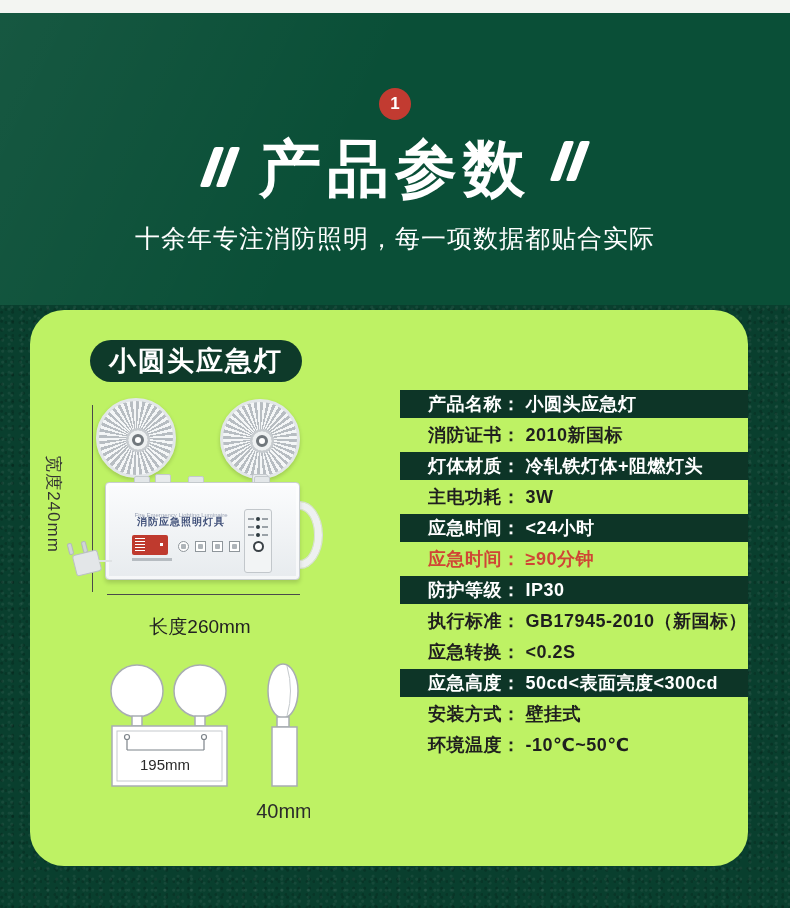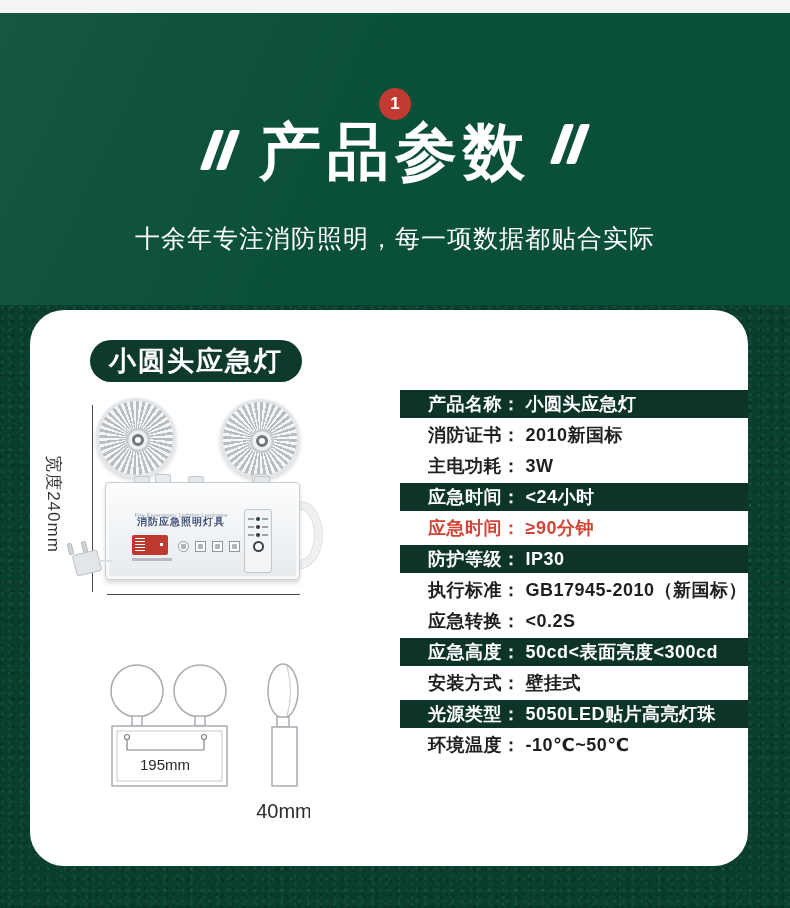--- a/index.html
+++ b/index.html
@@ -26,30 +26,30 @@
     background-image:
       radial-gradient(circle at 30% 20%,rgba(255,255,255,.06) 0 1px,rgba(255,255,255,0) 2px),
       radial-gradient(circle at 70% 60%,rgba(255,255,255,.05) 0 1px,rgba(255,255,255,0) 2px),
       radial-gradient(circle at 15% 80%,rgba(0,0,0,.18) 0 1px,rgba(0,0,0,0) 2px),
       radial-gradient(circle at 85% 35%,rgba(0,0,0,.15) 0 1px,rgba(0,0,0,0) 2px);
     background-size:9px 11px,13px 7px,11px 9px,7px 13px;}
   
   .badge{position:absolute;left:379px;top:88px;width:32px;height:32px;border-radius:50%;
     background:var(--badge-red);color:#fff;font-size:17px;font-weight:bold;
     display:flex;align-items:center;justify-content:center;}
-  .title-row{position:absolute;left:0;top:116px;width:790px;display:flex;
+  .title-row{position:absolute;left:0;top:133px;width:790px;display:flex;
     align-items:flex-start;justify-content:center;gap:26px;}
   .page-title{color:#fff;font-size:62px;font-weight:900;letter-spacing:6px;line-height:1.15;}
   .quote{display:flex;gap:6px;margin-top:14px;}
   .quote .bar{width:10px;height:40px;background:#fff;border-radius:2px;transform:skewX(-20deg);}
   .quote.right{margin-top:8px;}
   .subtitle{position:absolute;left:0;top:222px;width:790px;text-align:center;
     color:#fff;font-size:25px;font-weight:500;letter-spacing:1px;}
   
-  .card{position:absolute;left:30px;top:310px;width:718px;height:556px;background:#ffffff;border-radius:34px;}
+  .card{position:absolute;left:30px;top:310px;width:718px;height:556px;background:#bef264;border-radius:34px;}
   .pill{position:absolute;left:60px;top:30px;width:212px;height:42px;border-radius:21px;
     background:var(--pill-bg);color:#fff;font-size:27px;font-weight:bold;letter-spacing:2px;
     display:flex;align-items:center;justify-content:center;}
   
   .vline{position:absolute;left:62px;top:95px;width:1px;height:187px;background:var(--dimline);}
   .hline{position:absolute;left:77px;top:284px;width:193px;height:1px;background:var(--dimline);}
   .dim-width{position:absolute;left:-35px;top:184px;width:120px;height:20px;text-align:center;
     font-size:17px;color:#333;transform:rotate(90deg);letter-spacing:1px;}
   .dim-length{position:absolute;left:100px;top:304px;width:140px;text-align:center;
     font-size:19px;color:#222;font-weight:500;}
@@ -127,20 +127,21 @@
       </span>
   </div>
   <div class="subtitle">十余年专注消防照明，每一项数据都贴合实际</div>
 
   <div class="card">
     <div class="pill">小圆头应急灯</div>
 
     <div class="vline"></div>
     <span class="dim-width">宽度240mm</span>
     <div class="hline"></div>
+    <span class="dim-length">长度260mm</span>
 
     <div class="cord"></div>
     <div class="head" style="left:66px;top:88px;"></div>
     <div class="head" style="left:190px;top:89px;"></div>
     <div class="neck" style="left:125px;top:164px;"></div>
     <div class="neck" style="left:222px;top:164px;"></div>
     <div class="plug">
       <i class="p-prong a"></i>
       <i class="p-prong b"></i>
       <i class="p-body"></i>
@@ -207,20 +208,24 @@
 
     <div class="spec-table">
       <div class="spec-row dark">
           <span class="lbl">产品名称：</span>
           <span class="val">小圆头应急灯</span>
         </div>
       <div class="spec-row light">
           <span class="lbl">消防证书：</span>
           <span class="val">2010新国标</span>
         </div>
+      <div class="spec-row dark">
+          <span class="lbl">灯体材质：</span>
+          <span class="val">冷轧铁灯体+阻燃灯头</span>
+        </div>
       <div class="spec-row light">
           <span class="lbl">主电功耗：</span>
           <span class="val">3W</span>
         </div>
       <div class="spec-row dark">
           <span class="lbl">应急时间：</span>
           <span class="val">&lt;24小时</span>
         </div>
       <div class="spec-row light red">
           <span class="lbl">应急时间：</span>
@@ -239,23 +244,19 @@
           <span class="val">&lt;0.2S</span>
         </div>
       <div class="spec-row dark">
           <span class="lbl">应急高度：</span>
           <span class="val">50cd&lt;表面亮度&lt;300cd</span>
         </div>
       <div class="spec-row light">
           <span class="lbl">安装方式：</span>
           <span class="val">壁挂式</span>
         </div>
-      <div class="spec-row dark">
-          <span class="lbl">光源类型：</span>
-          <span class="val">5050LED贴片高亮灯珠</span>
-        </div>
       <div class="spec-row light">
           <span class="lbl">环境温度：</span>
           <span class="val">-10℃~50℃</span>
         </div>
     </div>
   </div>
 </div>
 
 </body></html>

